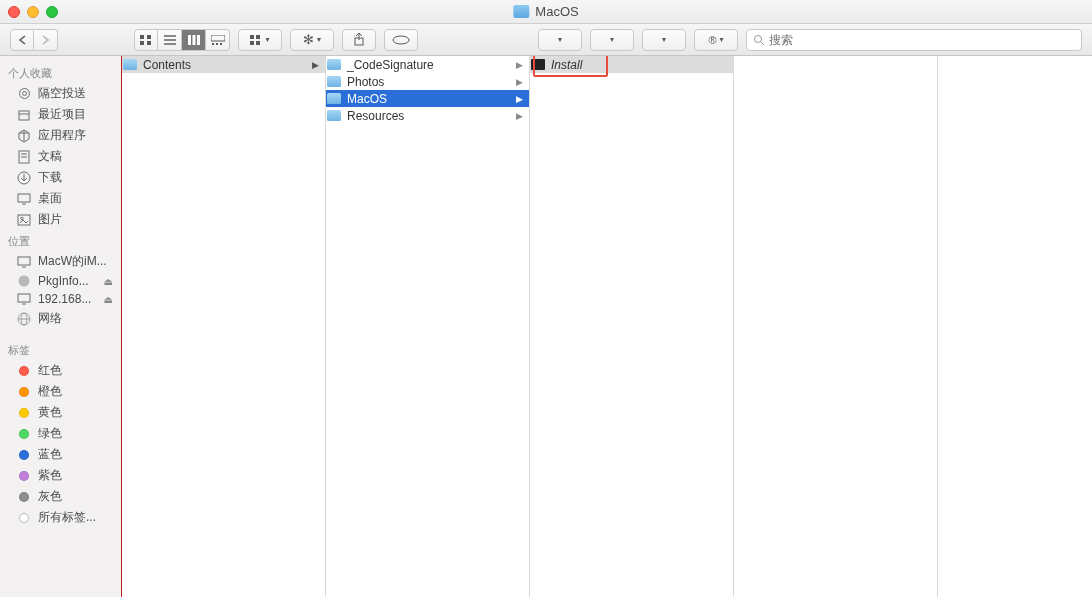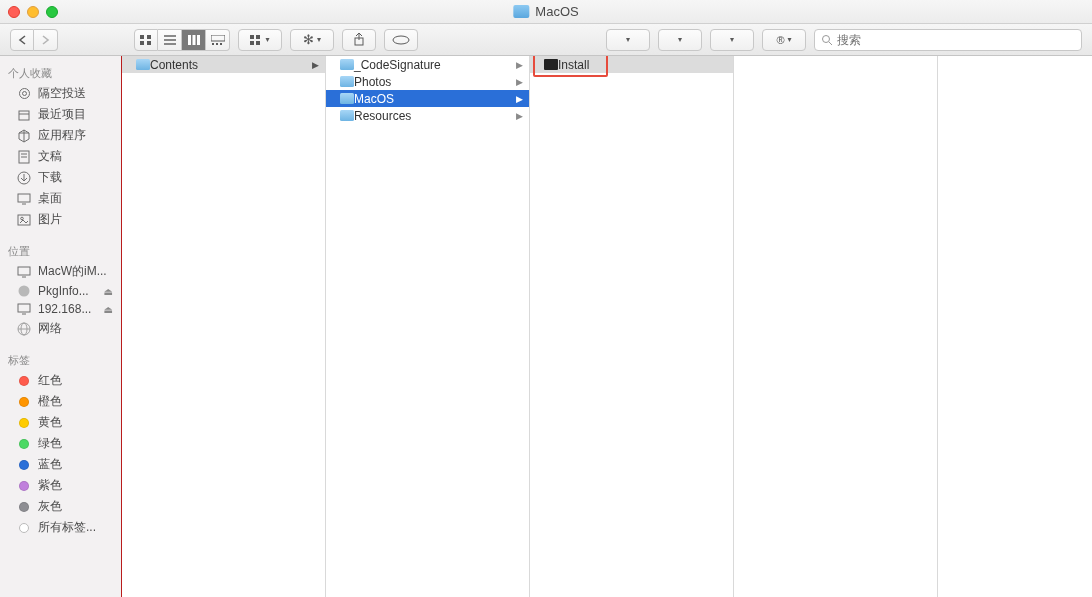--- a/index.html
+++ b/index.html
@@ -17,34 +17,34 @@
 .toolbar { height: 32px; background: linear-gradient(#f6f6f6, #e8e8e8); border-bottom: 1px solid #c5c5c5; display: flex; align-items: center; padding: 0 10px; gap: 8px; }
 .btn-grp { display: flex; }
 .tbtn { height: 22px; min-width: 24px; background: linear-gradient(#fcfcfc, #f0f0f0); border: 1px solid #c8c8c8; display: flex; align-items: center; justify-content: center; font-size: 11px; color: #5a5a5a; cursor: pointer; }
 .btn-grp .tbtn:first-child { border-radius: 4px 0 0 4px; }
 .btn-grp .tbtn:last-child { border-radius: 0 4px 4px 0; border-left: none; }
 .btn-grp .tbtn:not(:first-child):not(:last-child) { border-left: none; }
 .tbtn.single { border-radius: 4px; }
 .tbtn.active { background: #7a7a7a; color: #fff; }
 .toolbar-spacer { flex: 1; }
 .drop { width: 44px; }
-.search-box { width: 268px; height: 22px; background: #fff; border: 1px solid #c8c8c8; border-radius: 4px; display: flex; align-items: center; padding: 0 6px; gap: 4px; font-size: 12px; color: #999; }
+.search-box { width: 336px; height: 22px; background: #fff; border: 1px solid #c8c8c8; border-radius: 4px; display: flex; align-items: center; padding: 0 6px; gap: 4px; font-size: 12px; color: #999; }
 .search-box input { border: none; outline: none; flex: 1; font-size: 12px; }
 
 .body-area { display: flex; height: calc(100% - 56px); }
 .sidebar { width: 122px; background: #f3f1f2; border-right: 1px solid #b91c1c; padding: 6px 0; font-size: 12px; overflow-y: auto; }
 .sb-header { padding: 4px 8px 2px; color: #888; font-size: 11px; }
 .sb-item { display: flex; align-items: center; padding: 2px 8px 2px 16px; color: #4a4a4a; cursor: pointer; gap: 6px; position: relative; }
 .sb-icon { width: 16px; display: flex; justify-content: center; color: #6f6f6f; font-size: 13px; }
 .tag-dot { width: 10px; height: 10px; border-radius: 50%; border: 1px solid rgba(0,0,0,0.1); }
 .eject { position: absolute; right: 8px; color: #888; font-size: 10px; }
 
 .columns { flex: 1; display: flex; background: #fff; }
 .column { border-right: 1px solid #d9d9d9; overflow-y: auto; min-width: 204px; }
-.col-item { display: flex; align-items: center; height: 17px; padding: 0 14px; font-size: 12px; color: #333; cursor: pointer; position: relative; }
+.col-item { display: flex; align-items: center; height: 17px; padding: 0 1px; font-size: 12px; color: #333; cursor: pointer; gap: 6px; position: relative; }
 .col-item.selected-light { background: #dcdcdc; }
 .col-item.selected-blue { background: #2a6fd8; color: #fff; }
 .col-item .arrow { position: absolute; right: 6px; font-size: 9px; color: #8a8a8a; }
 .col-item.selected-blue .arrow { color: #fff; }
 .col-item.selected-light .arrow { color: #555; }
 .fold-icon { width: 14px; height: 11px; background: linear-gradient(#a7d6f6, #6eb4e3); border-radius: 1.5px; flex-shrink: 0; }
 .file-icon { width: 12px; height: 14px; background: #fff; border: 1px solid #ccc; border-radius: 1px; flex-shrink: 0; }
 .exec-icon { width: 14px; height: 11px; background: #222; border-radius: 1px; flex-shrink: 0; }
 .highlight-box { position: absolute; border: 2.5px solid #e64b3c; border-radius: 2px; pointer-events: none; }
 
@@ -220,21 +220,21 @@
           <span class="sb-icon">
             <svg width="14" height="12">
               <rect x="1" y="1" width="12" height="10" fill="none" stroke="#6f6f6f"></rect>
               <circle cx="5" cy="4.5" r="1.3" fill="none" stroke="#6f6f6f"></circle>
               <path d="M3 9 L6 6 L9 9 L11 7" fill="none" stroke="#6f6f6f"></path>
             </svg>
           </span>
           <span>图片</span>
         </div>
       </div>
-    <div class="sb-header" style="margin-top:10px">位置</div>
+    <div class="sb-header" style="">位置</div>
     <div id="sb-locs">
         <div class="sb-item">
           <span class="sb-icon">
             <svg width="14" height="12">
               <rect x="1" y="1" width="12" height="8" fill="none" stroke="#6f6f6f"></rect>
               <line x1="5" y1="11" x2="9" y2="11" stroke="#6f6f6f"></line>
             </svg>
           </span>
           <span>MacW的iM...</span>
         </div>
@@ -343,21 +343,21 @@
           <span class="fold-icon"></span>
           <span>MacOS</span>
           <span class="arrow">▶</span>
         </div>
         <div class="col-item">
           <span class="fold-icon"></span>
           <span>Resources</span>
           <span class="arrow">▶</span>
         </div>
       </div>
-      <div class="column" style="position: relative;">
+      <div class="column" style="position: relative; font-style: italic;">
         <div class="col-item selected-light">
           <span class="exec-icon"></span>
           <span>Install</span>
         </div>
         <div class="highlight-box" style="top: -2px; left: 3px; width: 75px; height: 23px;"></div>
       </div>
       <div class="column" style="position: relative;"></div>
     </div>
 </div>
 

